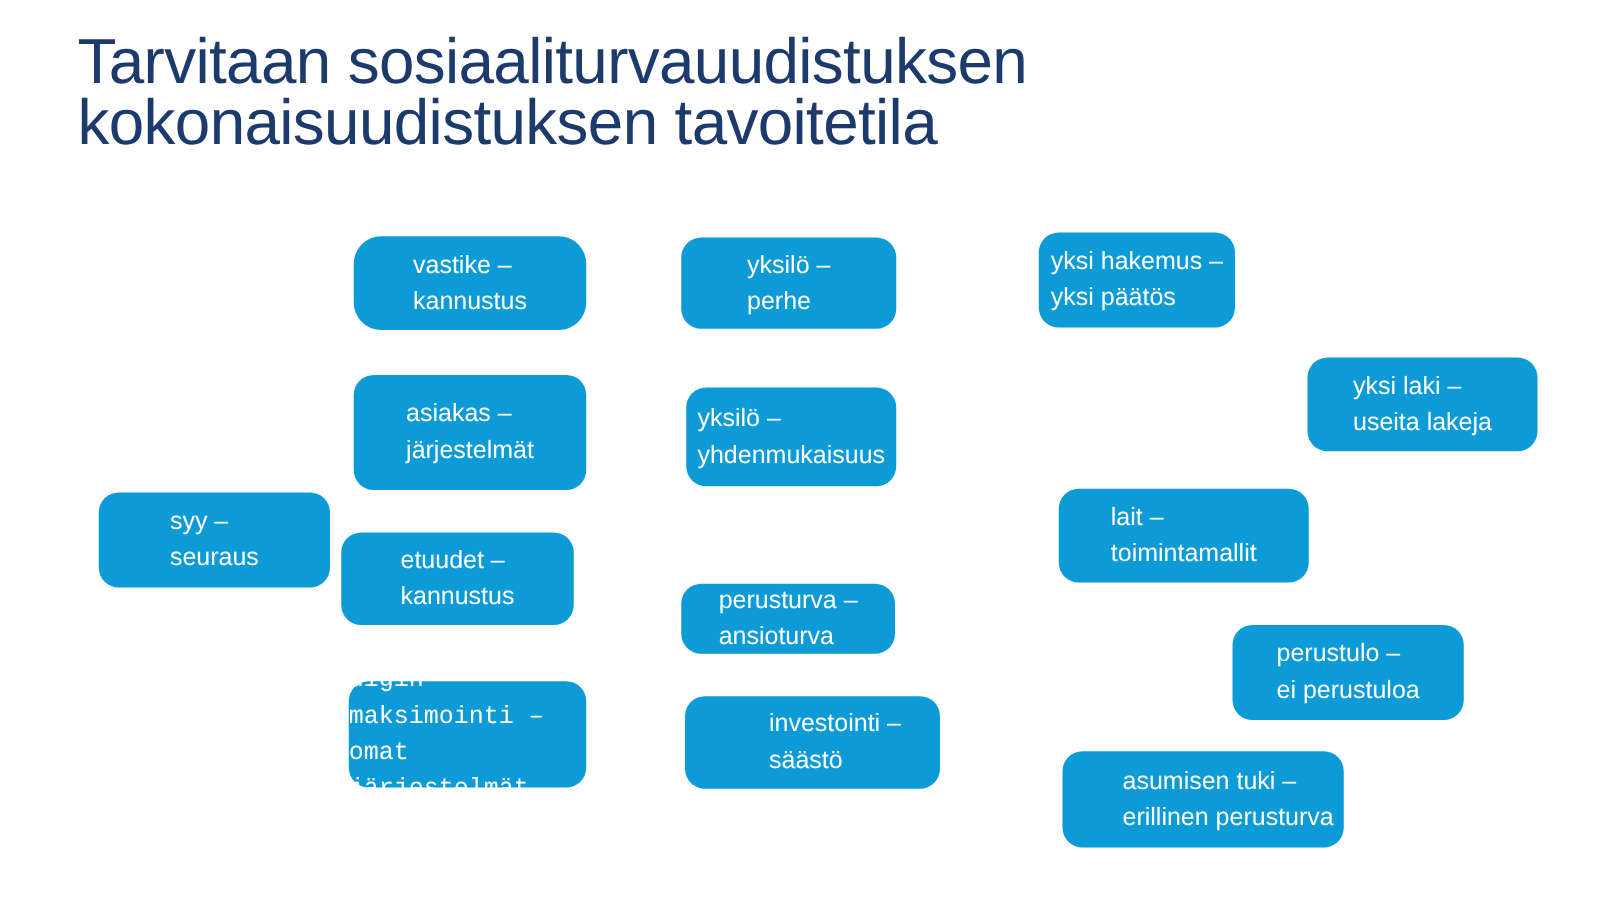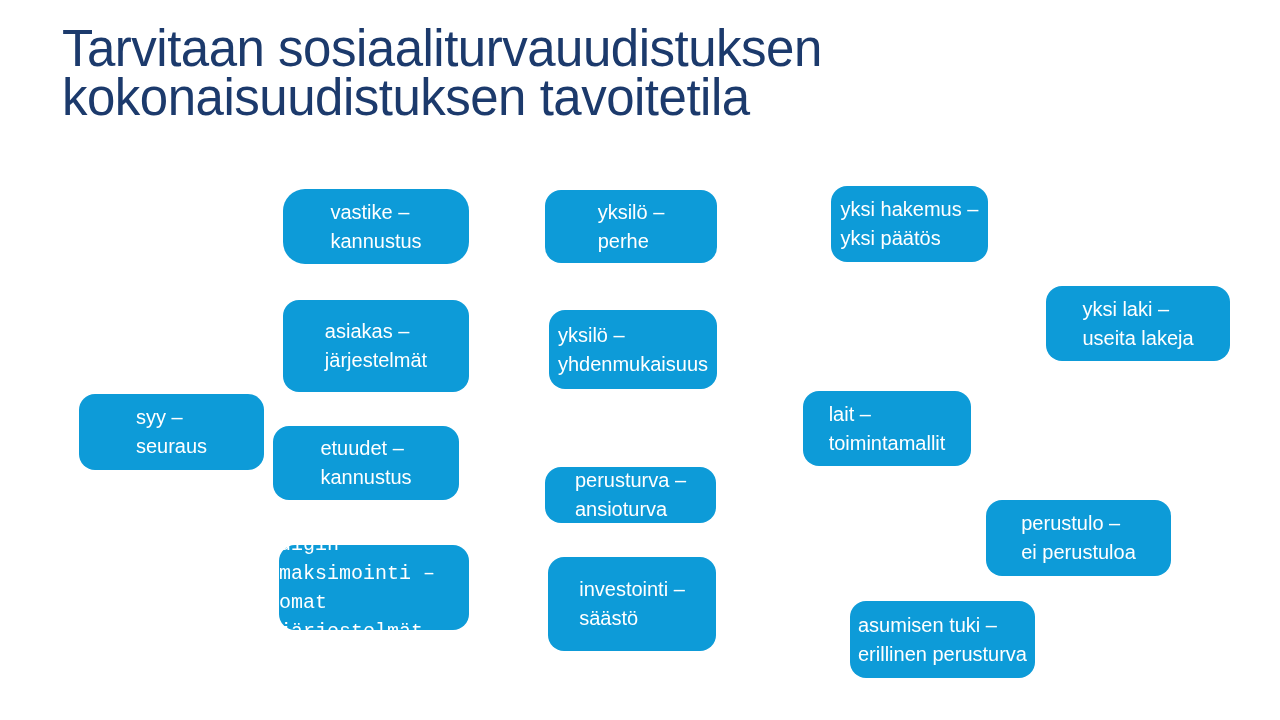--- a/index.html
+++ b/index.html
@@ -99,42 +99,42 @@
     </div>
   </div>
 
   <div class="box" style="left:545px; top:431px; width:171px; height:56px;margin-top:36px;">
     <div class="box-text">
       <div>perusturva –</div>
       <div>ansioturva</div>
     </div>
   </div>
 
-  <div class="box" style="left:548px; top:557px; width:168px; height:94px;">
+  <div class="box" style="left:548px; top:557px; width:168px; height:74px;padding-left:36px;">
     <div class="box-text">
       <div>investointi –</div>
       <div>säästö</div>
     </div>
   </div>
 
   <div class="box" style="left:831px; top:186px; width:157px; height:76px;">
     <div class="box-text">
       <div>yksi hakemus –</div>
       <div>yksi päätös</div>
     </div>
   </div>
 
-  <div class="box" style="left:803px; top:391px; width:168px; height:75px;">
+  <div class="box" style="left:847px; top:391px; width:200px; height:75px;">
     <div class="box-text">
       <div>lait –</div>
       <div>toimintamallit</div>
     </div>
   </div>
 
-  <div class="box" style="left:850px; top:601px; width:185px; height:77px;">
+  <div class="box" style="left:850px; top:601px; width:185px; height:77px;padding-left:40px;">
     <div class="box-text">
       <div>asumisen tuki –</div>
       <div>erillinen perusturva</div>
     </div>
   </div>
 
   <div class="box" style="left:1046px; top:286px; width:184px; height:75px;">
     <div class="box-text">
       <div>yksi laki –</div>
       <div>useita lakeja</div>

